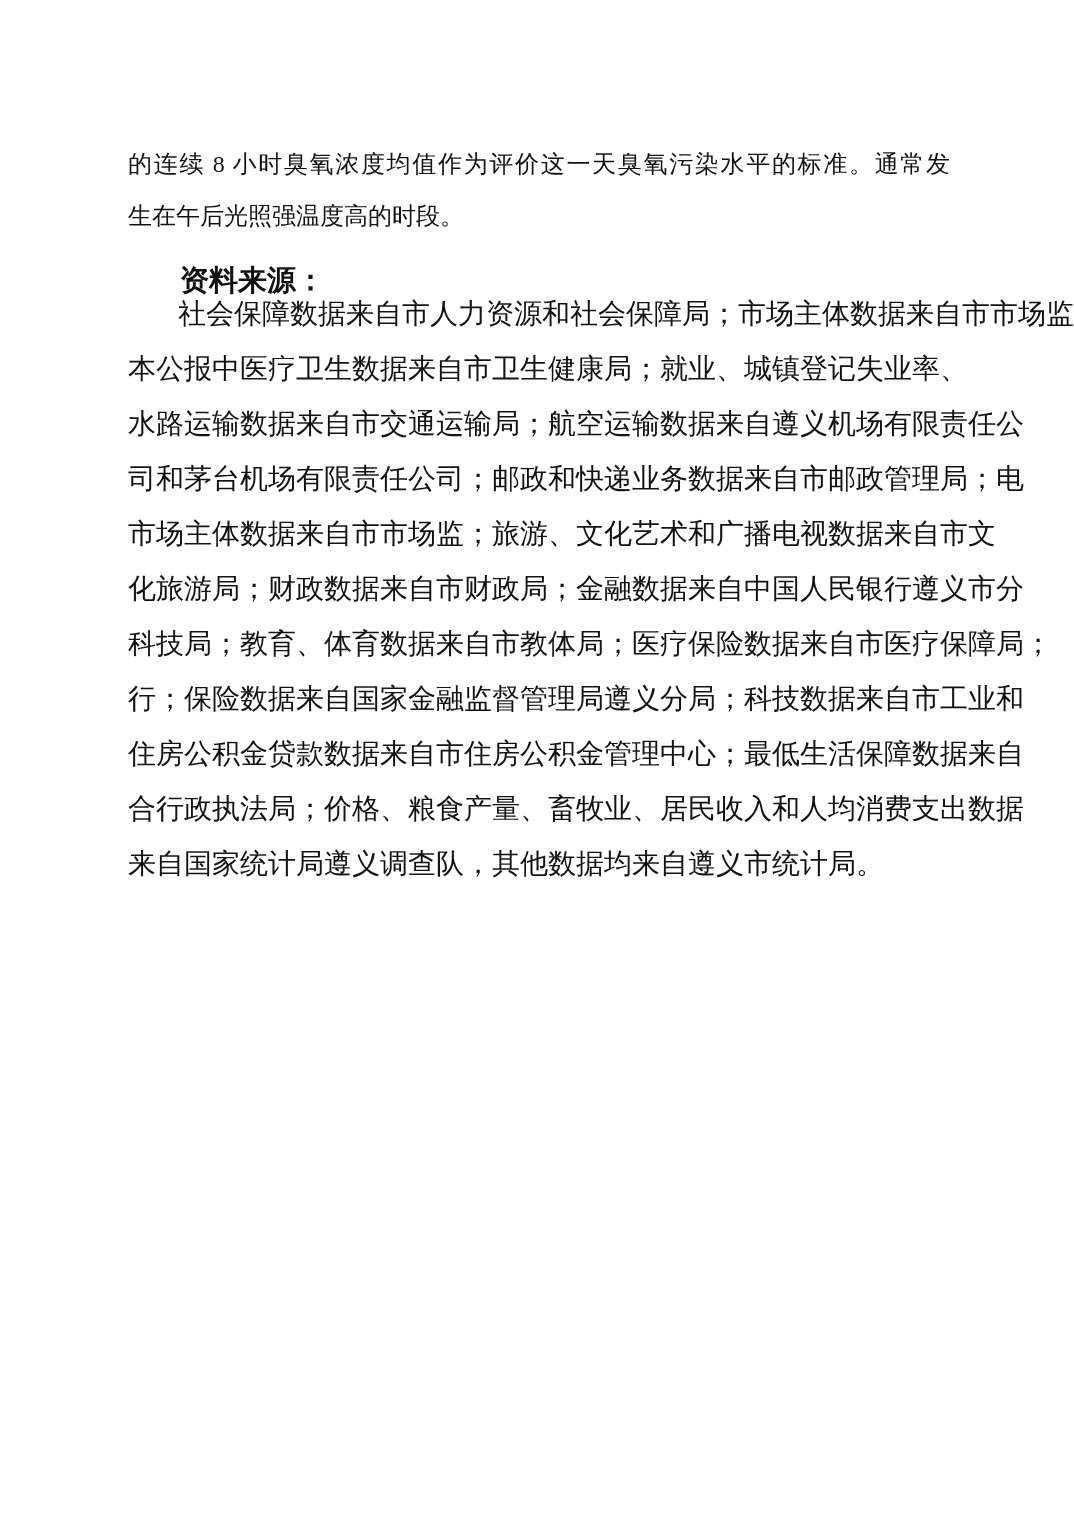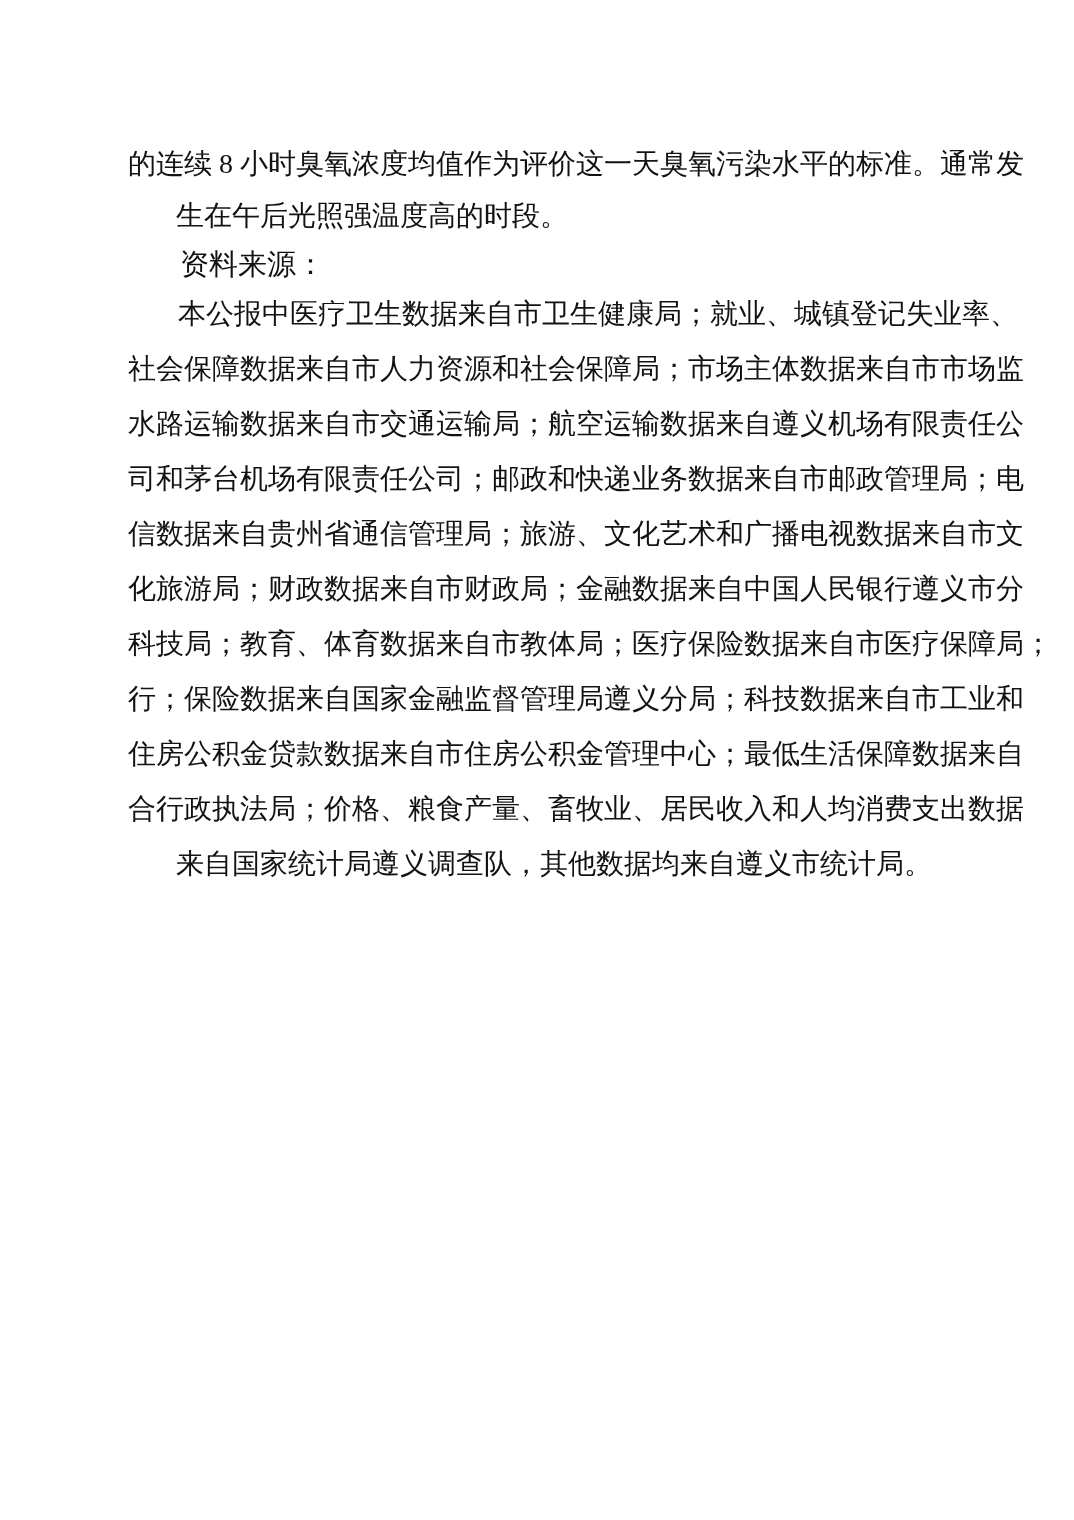--- a/index.html
+++ b/index.html
@@ -20,67 +20,66 @@
     inset: 0;
     background: #ffffff;
   }
   .textblock {
     position: absolute;
     left: 128px;
     width: 822px;
   }
   .para-continuation {
     top: 138px;
-    font-size: 28px;
+    font-size: 24px;
     line-height: 52px;
   }
   .source-heading {
-    top: 238px;
+    top: 254px;
     font-size: 29px;
     line-height: 52px;
-    font-weight: normal;
+    font-weight: bold;
     padding-left: 52px;
     width: 770px;
   }
   .para-sources {
     top: 286px;
     font-size: 28px;
     line-height: 55px;
   }
   .line {
     text-align: justify;
     text-align-last: justify;
     white-space: nowrap;
   }
   .para .line:last-child {
     text-align-last: left;
-    margin-left: 48px;
   }
   .indent-first .line:first-child {
     padding-left: 50px;
   }
 </style>
 </head>
 <body>
 
 <div class="page">
 
   <div class="textblock para-continuation para">
       <div class="line">的连续 8 小时臭氧浓度均值作为评价这一天臭氧污染水平的标准。通常发</div>
       <div class="line">生在午后光照强温度高的时段。</div>
     </div>
 
   <div class="textblock source-heading">资料来源：</div>
 
   <div class="textblock para-sources para indent-first">
+      <div class="line">社会保障数据来自市人力资源和社会保障局；市场主体数据来自市市场监</div>
       <div class="line">本公报中医疗卫生数据来自市卫生健康局；就业、城镇登记失业率、</div>
-      <div class="line">社会保障数据来自市人力资源和社会保障局；市场主体数据来自市市场监</div>
       <div class="line">水路运输数据来自市交通运输局；航空运输数据来自遵义机场有限责任公</div>
       <div class="line">司和茅台机场有限责任公司；邮政和快递业务数据来自市邮政管理局；电</div>
-      <div class="line">信数据来自贵州省通信管理局；旅游、文化艺术和广播电视数据来自市文</div>
+      <div class="line">市场主体数据来自市市场监；旅游、文化艺术和广播电视数据来自市文</div>
       <div class="line">化旅游局；财政数据来自市财政局；金融数据来自中国人民银行遵义市分</div>
       <div class="line">科技局；教育、体育数据来自市教体局；医疗保险数据来自市医疗保障局；</div>
       <div class="line">行；保险数据来自国家金融监督管理局遵义分局；科技数据来自市工业和</div>
       <div class="line">住房公积金贷款数据来自市住房公积金管理中心；最低生活保障数据来自</div>
       <div class="line">合行政执法局；价格、粮食产量、畜牧业、居民收入和人均消费支出数据</div>
       <div class="line">来自国家统计局遵义调查队，其他数据均来自遵义市统计局。</div>
     </div>
 
 </div>
 

